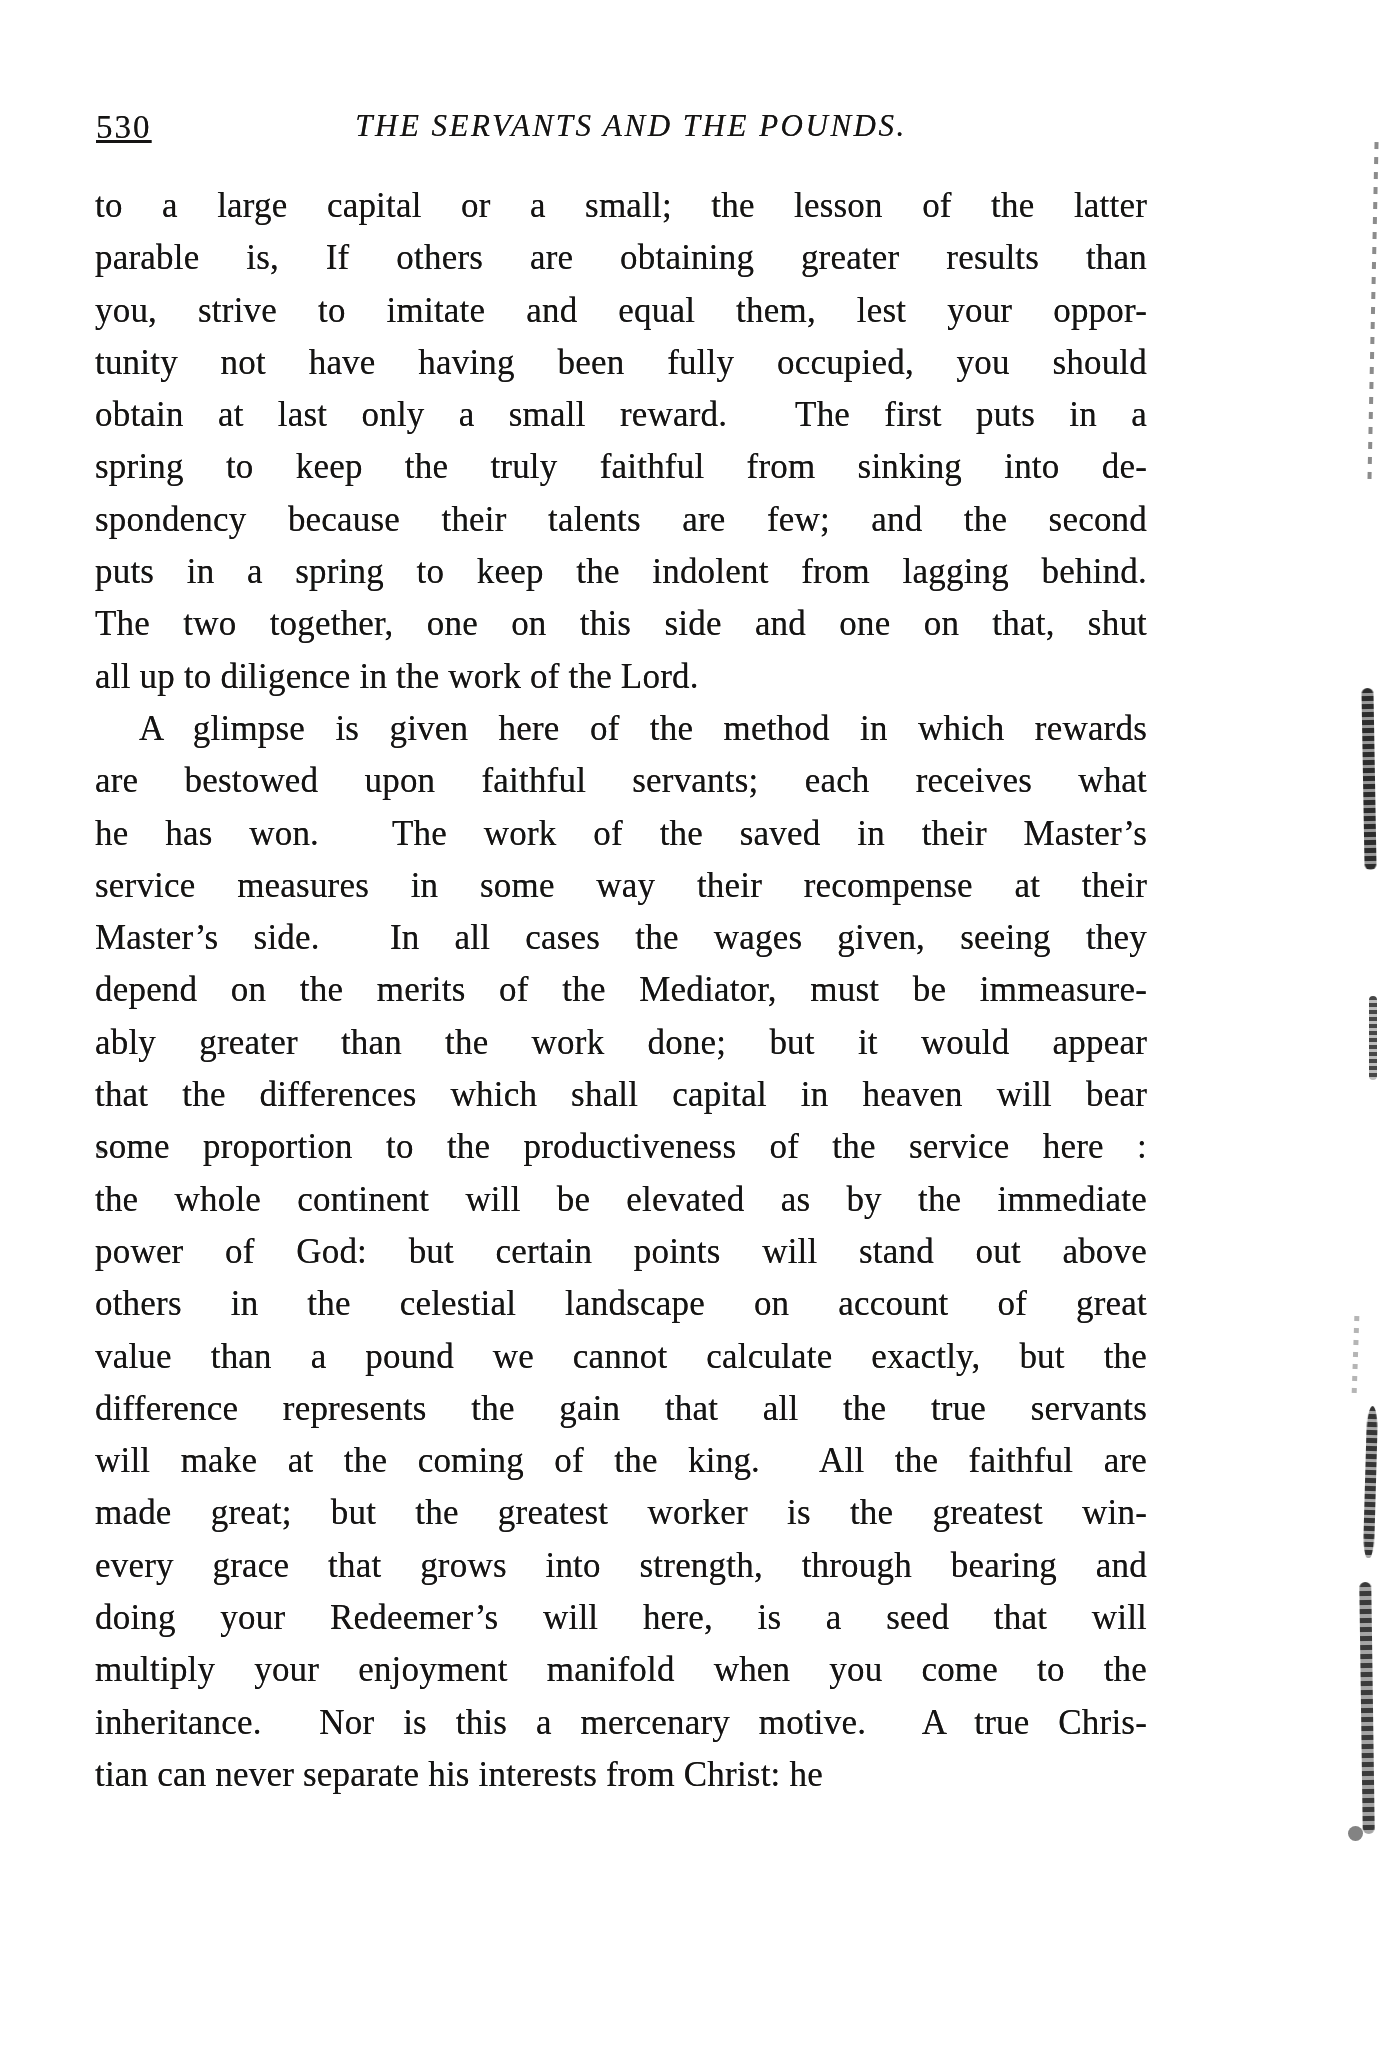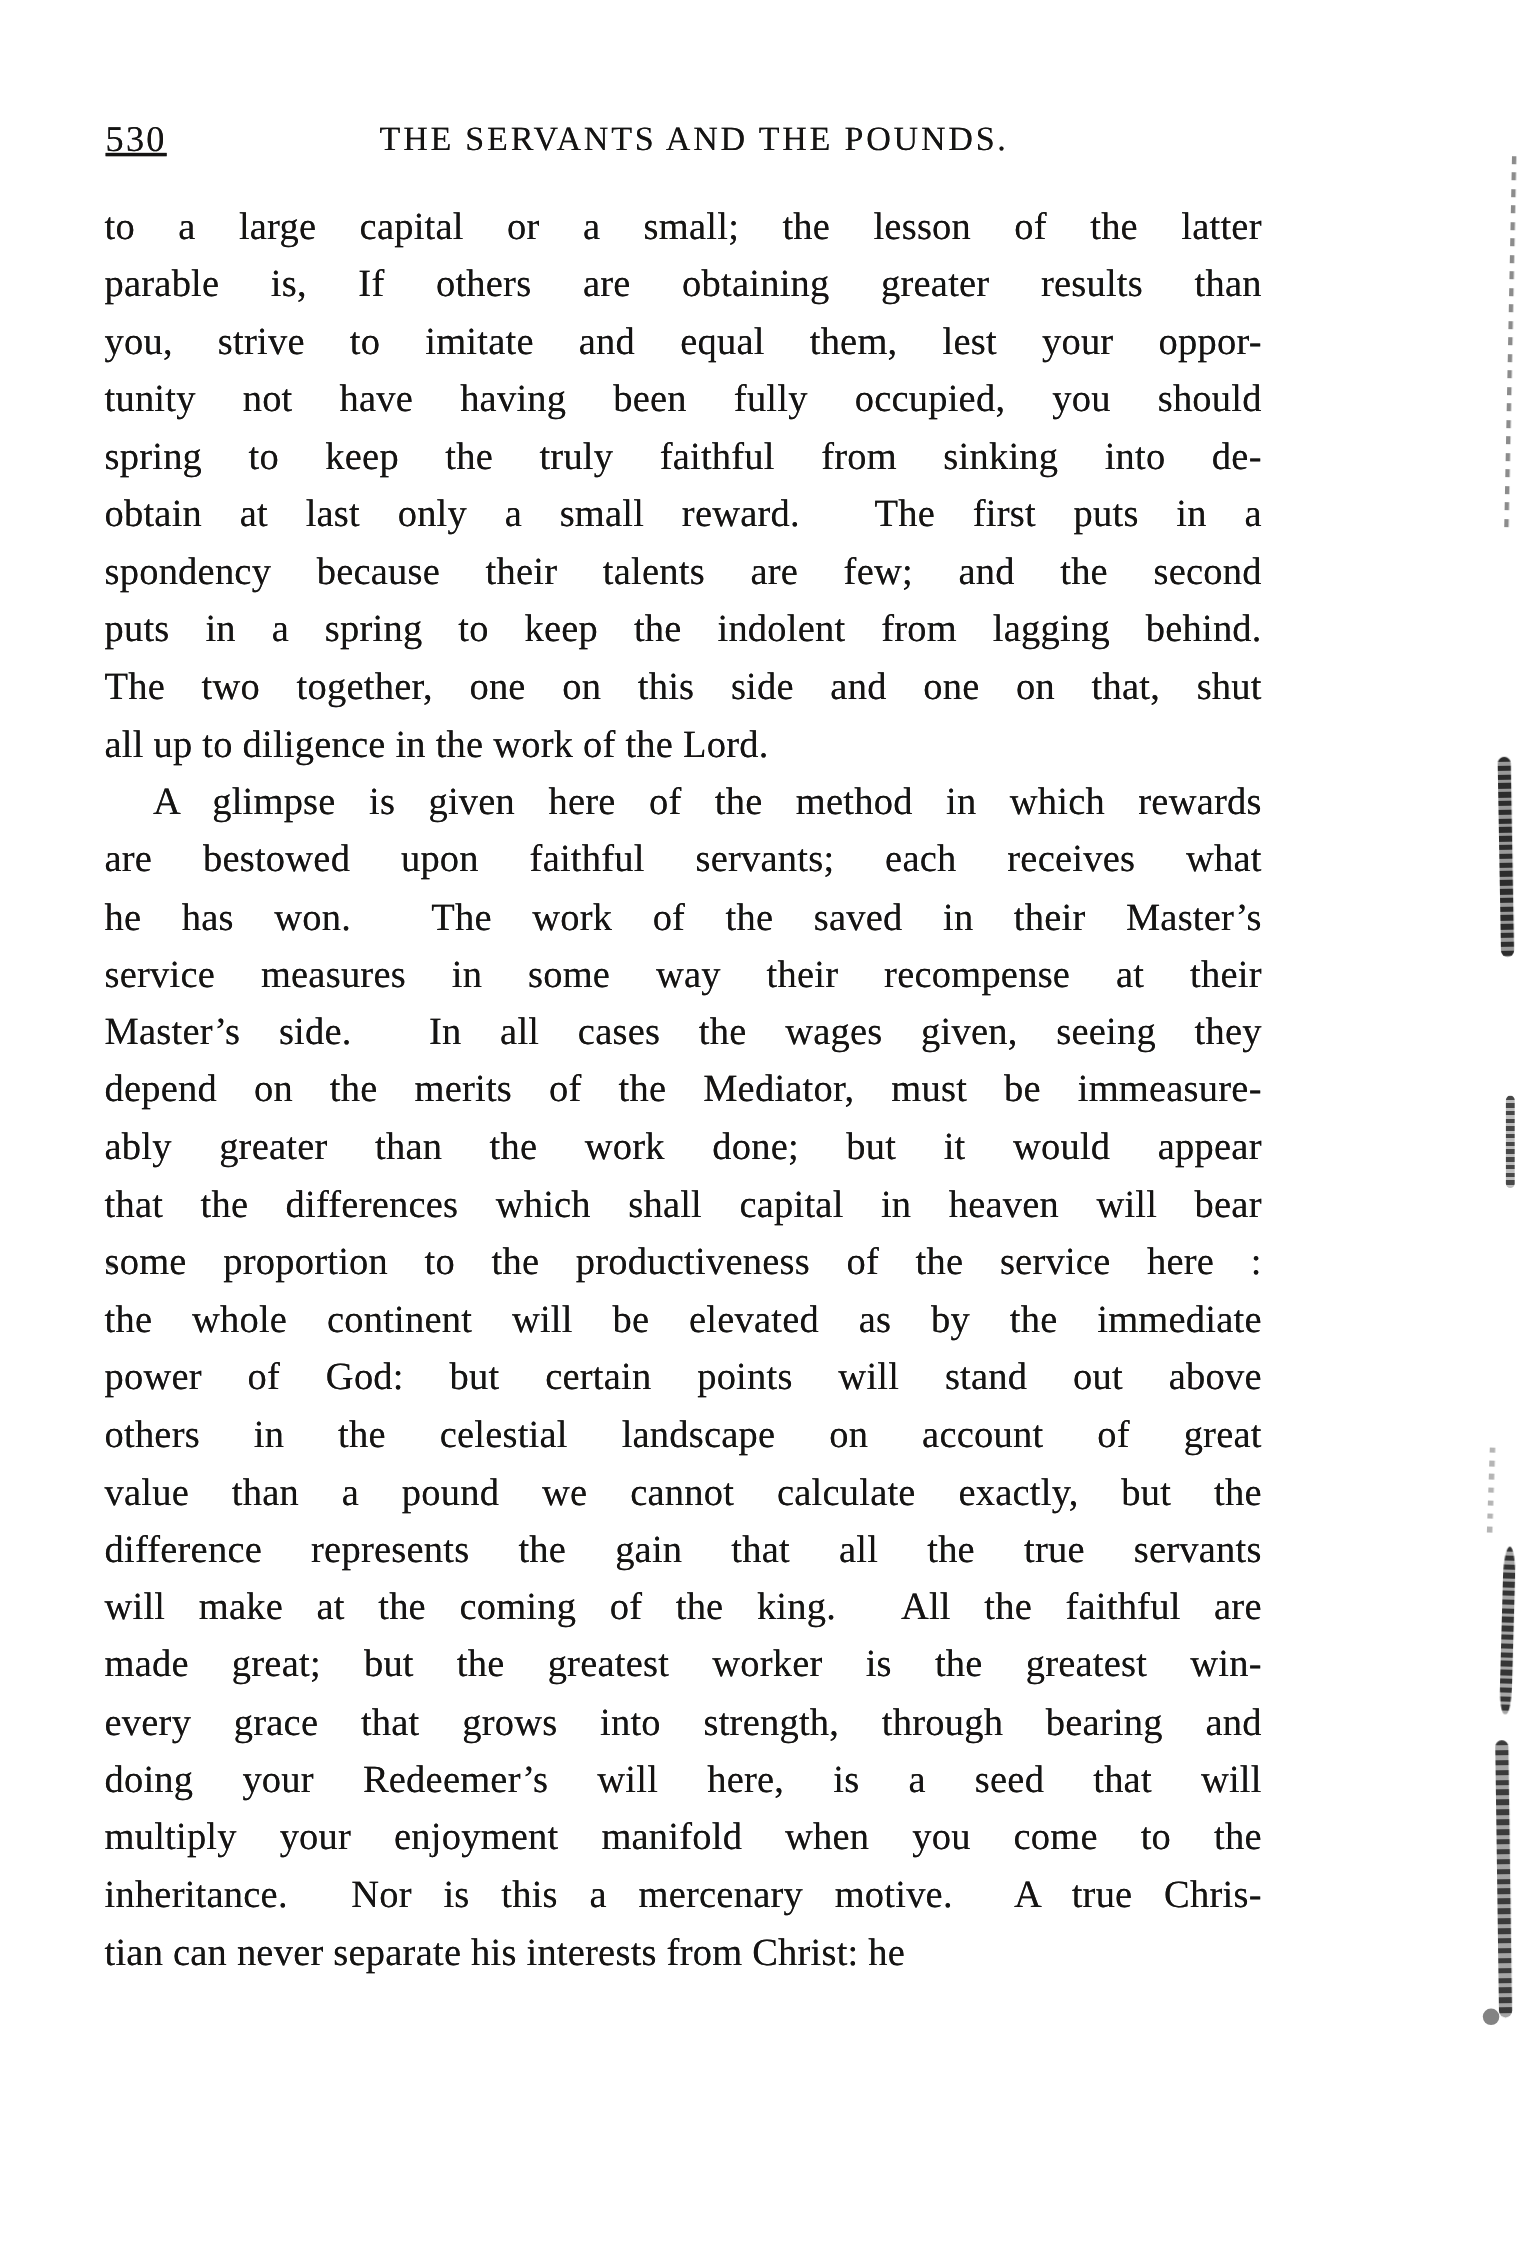--- a/index.html
+++ b/index.html
@@ -14,21 +14,21 @@
     background:#ffffff; overflow:hidden;
   }
   .pageno {
     position:absolute; left:96px; top:109px;
     font-size:33px; letter-spacing:2px;
     text-shadow:0 0 0.6px rgba(10,10,10,.75);
     text-decoration:underline;
   }
   .running-title {
     position:absolute; left:250px; top:108px; width:762px;
-    text-align:center; 
+    text-align:center; font-style:italic;
     font-size:31px; letter-spacing:2.5px; white-space:nowrap;
     text-shadow:0 0 0.6px rgba(10,10,10,.75);
   }
   .body-block {
     position:absolute; left:95px; top:180px; width:1052px;
   }
   .line {
     font-size:35px; line-height:52.3px;
     text-align:justify; text-align-last:justify;
     -moz-text-align-last:justify;
@@ -71,22 +71,22 @@
 
   <div class="pageno">530</div>
 
   <div class="running-title">THE SERVANTS AND THE POUNDS.</div>
 
   <div class="body-block">
       <div class="line">to a large capital or a small; the lesson of the latter</div>
       <div class="line">parable is, If others are obtaining greater results than</div>
       <div class="line">you, strive to imitate and equal them, lest your oppor-</div>
       <div class="line">tunity not have having been fully occupied, you should</div>
+      <div class="line">obtain at last only a small reward.  The first puts in a</div>
       <div class="line">spring to keep the truly faithful from sinking into de-</div>
-      <div class="line">obtain at last only a small reward.  The first puts in a</div>
       <div class="line">spondency because their talents are few; and the second</div>
       <div class="line">puts in a spring to keep the indolent from lagging behind.</div>
       <div class="line">The two together, one on this side and one on that, shut</div>
       <div class="line last">all up to diligence in the work of the Lord.</div>
       <div class="line indent">A glimpse is given here of the method in which rewards</div>
       <div class="line">are bestowed upon faithful servants; each receives what</div>
       <div class="line">he has won.  The work of the saved in their Master’s</div>
       <div class="line">service measures in some way their recompense at their</div>
       <div class="line">Master’s side.  In all cases the wages given, seeing they</div>
       <div class="line">depend on the merits of the Mediator, must be immeasure-</div>

